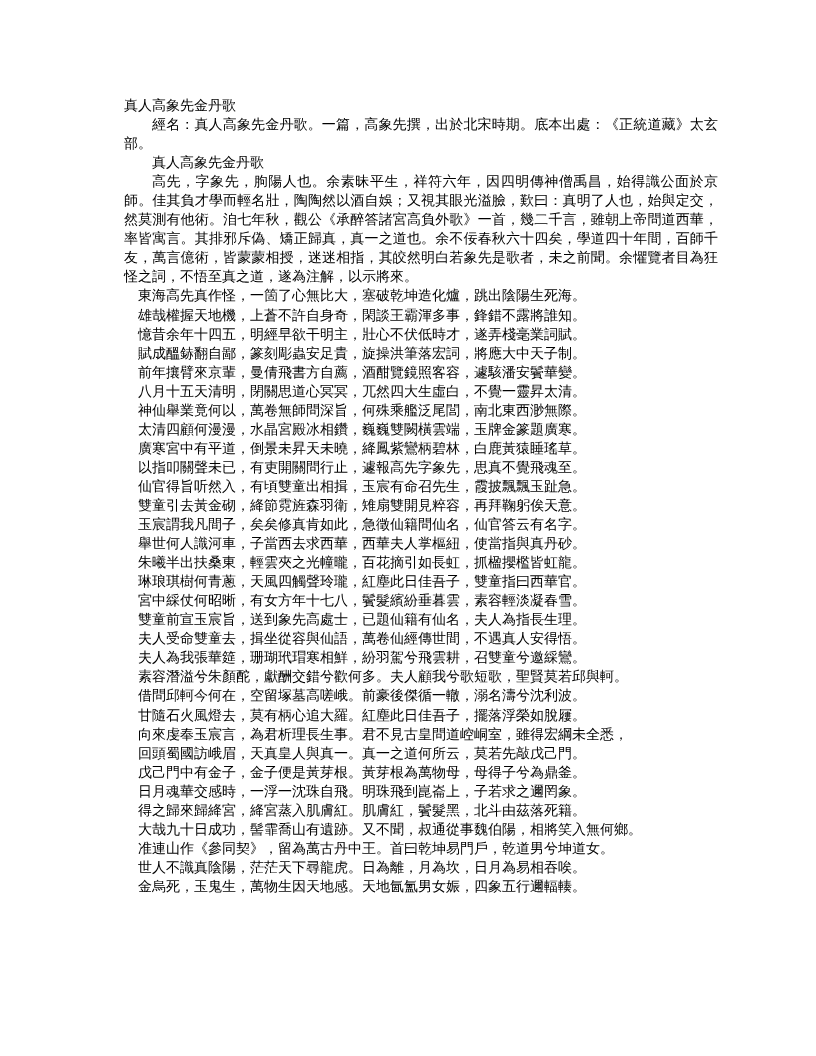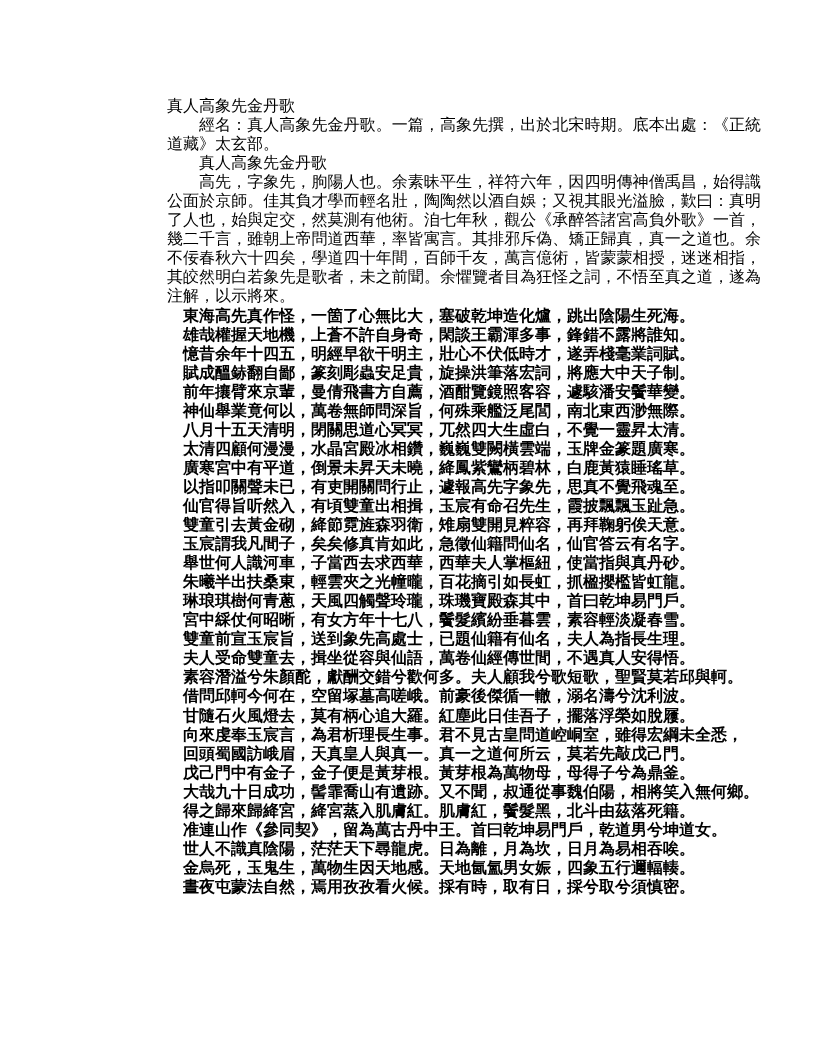--- a/index.html
+++ b/index.html
@@ -18,25 +18,24 @@
   .page {
     position: relative;
     width: 816px;
     height: 1056px;
     box-sizing: border-box;
     padding: 96px 98px 96px 124px;
     background: #ffffff;
   }
   .doc-body {
     width: 594px;
-    font-size: 16px;
+    font-size: 14px;
     line-height: 19.05px;
     text-align: justify;
     text-justify: inter-ideograph;
-    margin-left: 43px;
   }
   .title-line {
     margin: 0;
     text-indent: 0;
     white-space: nowrap;
   }
   .prose {
     margin: 0;
     text-indent: 2em;
     text-align: justify;
@@ -52,21 +51,20 @@
     margin: 0;
     padding: 0;
     list-style: none;
   }
   .verse-line {
     margin: 0;
     padding: 0;
     text-indent: 1em;
     white-space: nowrap;
     line-height: 19.05px;
-    font-weight: bold;
   }
 </style>
 </head>
 <body>
 
 <div class="page">
   <div class="doc-body">
 
     <p class="title-line">真人高象先金丹歌</p>
 
@@ -76,42 +74,43 @@
 
     <p class="prose">高先，字象先，朐陽人也。余素昧平生，祥符六年，因四明傳神僧禹昌，始得識公面於京師。佳其負才學而輕名壯，陶陶然以酒自娛；又視其眼光溢臉，歎曰：真明了人也，始與定交，然莫測有他術。洎七年秋，觀公《承醉答諸宮高負外歌》一首，幾二千言，雖朝上帝問道西華，率皆寓言。其排邪斥偽、矯正歸真，真一之道也。余不佞春秋六十四矣，學道四十年間，百師千友，萬言億術，皆蒙蒙相授，迷迷相指，其皎然明白若象先是歌者，未之前聞。余懼覽者目為狂怪之詞，不悟至真之道，遂為注解，以示將來。</p>
 
 
     <div class="verse-block">
       <p class="verse-line">東海高先真作怪，一箇了心無比大，塞破乾坤造化爐，跳出陰陽生死海。</p>
       <p class="verse-line">雄哉權握天地機，上蒼不許自身奇，閑談王霸渾多事，鋒錯不露將誰知。</p>
       <p class="verse-line">憶昔余年十四五，明經早欲干明主，壯心不伏低時才，遂弄棧毫業詞賦。</p>
       <p class="verse-line">賦成醞䤲翻自鄙，篆刻彫蟲安足貴，旋操洪筆落宏詞，將應大中天子制。</p>
       <p class="verse-line">前年攘臂來京輩，曼倩飛書方自薦，酒酣覽鏡照客容，遽駭潘安鬢華變。</p>
+      <p class="verse-line">八月十五天清明，閉關思道心冥冥，兀然四大生虛白，不覺一靈昇太清。</p>
       <p class="verse-line">神仙舉業竟何以，萬卷無師問深旨，何殊乘艦泛尾閭，南北東西渺無際。</p>
-      <p class="verse-line">八月十五天清明，閉關思道心冥冥，兀然四大生虛白，不覺一靈昇太清。</p>
       <p class="verse-line">太清四顧何漫漫，水晶宮殿冰相鑽，巍巍雙闕橫雲端，玉牌金篆題廣寒。</p>
       <p class="verse-line">廣寒宮中有平道，倒景未昇天未曉，絳鳳紫鸞柄碧林，白鹿黃猿睡瑤草。</p>
       <p class="verse-line">以指叩關聲未已，有吏開關問行止，遽報高先字象先，思真不覺飛魂至。</p>
       <p class="verse-line">仙官得旨听然入，有頃雙童出相揖，玉宸有命召先生，霞披飄飄玉趾急。</p>
       <p class="verse-line">雙童引去黃金砌，絳節霓旌森羽衛，雉扇雙開見粹容，再拜鞠躬俟天意。</p>
       <p class="verse-line">玉宸謂我凡間子，矣矣修真肯如此，急徵仙籍問仙名，仙官答云有名字。</p>
       <p class="verse-line">舉世何人識河車，子當西去求西華，西華夫人掌樞紐，使當指與真丹砂。</p>
       <p class="verse-line">朱曦半出扶桑東，輕雲夾之光幢曨，百花摘引如長虹，抓楹攖檻皆虹龍。</p>
-      <p class="verse-line">琳琅琪樹何青蔥，天風四觸聲玲瓏，珠璣寶殿森其中，首曰乾坤易門戶。</p>
+      <p class="verse-line">琳琅琪樹何青蔥，天風四觸聲玲瓏，紅塵此日佳吾子，雙童指曰西華官。</p>
       <p class="verse-line">宮中綵仗何昭晰，有女方年十七八，鬢髮繽紛垂暮雲，素容輕淡凝春雪。</p>
       <p class="verse-line">雙童前宣玉宸旨，送到象先高處士，已題仙籍有仙名，夫人為指長生理。</p>
       <p class="verse-line">夫人受命雙童去，揖坐從容與仙語，萬卷仙經傳世間，不遇真人安得悟。</p>
+      <p class="verse-line">夫人為我張華筵，珊瑚玳瑁寒相鮮，紛羽駕兮飛雲耕，召雙童兮邀綵鸞。</p>
       <p class="verse-line">素容潛溢兮朱顏酡，獻酬交錯兮歡何多。夫人顧我兮歌短歌，聖賢莫若邱與軻。</p>
       <p class="verse-line">借問邱軻今何在，空留塚墓高嗟峨。前豪後傑循一轍，溺名濤兮沈利波。</p>
       <p class="verse-line">甘隨石火風燈去，莫有柄心追大羅。紅塵此日佳吾子，擺落浮榮如脫屨。</p>
       <p class="verse-line">向來虔奉玉宸言，為君析理長生事。君不見古皇問道崆峒室，雖得宏綱未全悉，</p>
       <p class="verse-line">回頭蜀國訪峨眉，天真皇人與真一。真一之道何所云，莫若先敲戊己門。</p>
       <p class="verse-line">戊己門中有金子，金子便是黃芽根。黃芽根為萬物母，母得子兮為鼎釜。</p>
+      <p class="verse-line">日月魂華交感時，一浮一沈珠自飛。明珠飛到崑崙上，子若求之邇罔象。</p>
+      <p class="verse-line">得之歸來歸絳宮，絳宮蒸入肌膚紅。肌膚紅，鬢髮黑，北斗由茲落死籍。</p>
       <p class="verse-line">大哉九十日成功，髻霏喬山有遺跡。又不聞，叔通從事魏伯陽，相將笑入無何鄉。</p>
-      <p class="verse-line">得之歸來歸絳宮，絳宮蒸入肌膚紅。肌膚紅，鬢髮黑，北斗由茲落死籍。</p>
       <p class="verse-line">准連山作《參同契》，留為萬古丹中王。首曰乾坤易門戶，乾道男兮坤道女。</p>
       <p class="verse-line">世人不識真陰陽，茫茫天下尋龍虎。日為離，月為坎，日月為易相吞唉。</p>
       <p class="verse-line">金烏死，玉鬼生，萬物生因天地感。天地氤氳男女娠，四象五行邇輻輳。</p>
-      <p class="verse-line">晝夜屯蒙法自然，焉用孜孜看火候。採有時，取有日，採兮取兮須慎密。</p>
     </div>
 
   </div>
 </div>
 
 </body></html>

